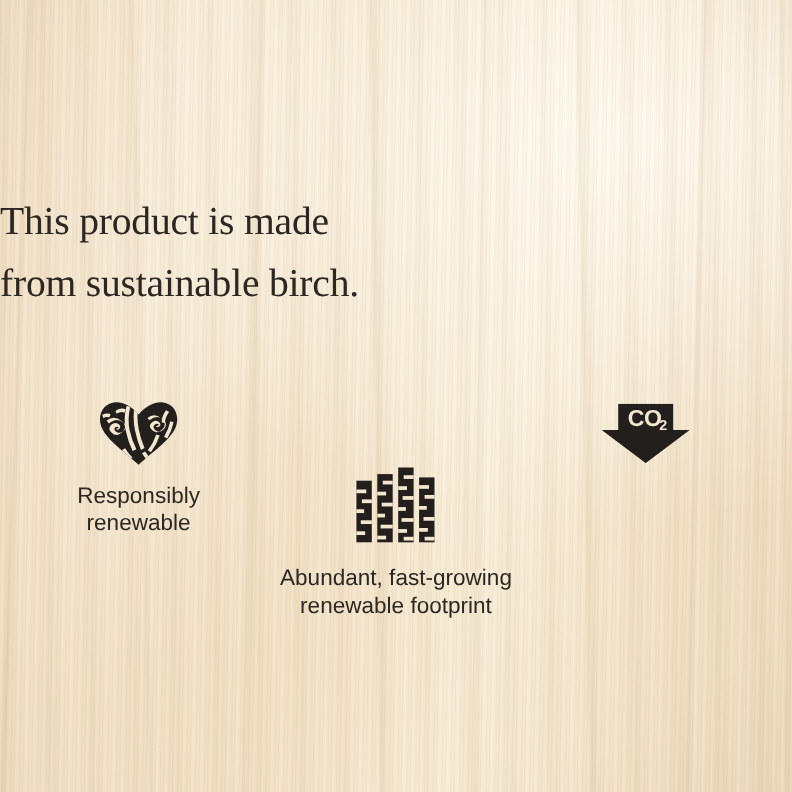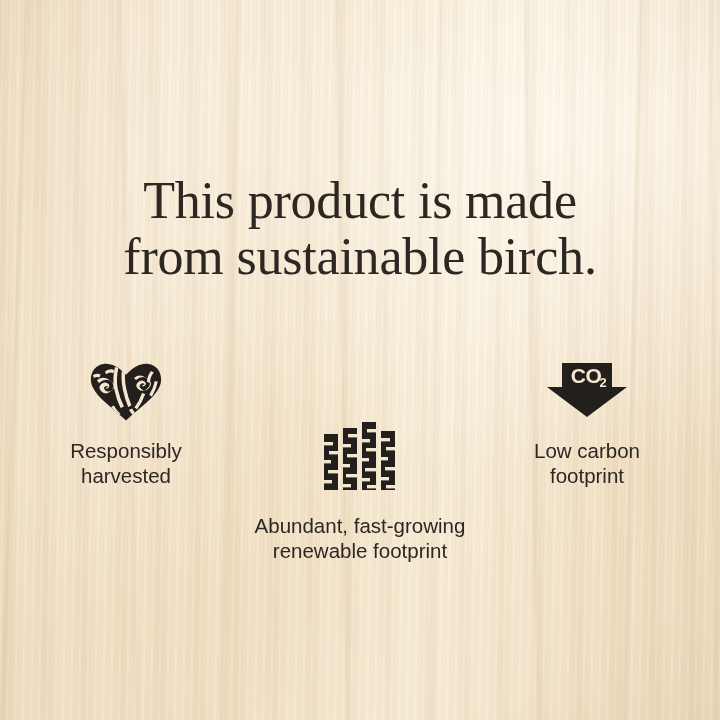--- a/index.html
+++ b/index.html
@@ -93,23 +93,23 @@
   .content {
     position: absolute;
     inset: 0;
   }
 
   .headline {
     position: absolute;
     top: 173px;
     left: 0;
     width: 720px;
-    text-align: center;
+    text-align: left;
     font-family: "Liberation Serif", "DejaVu Serif", serif;
-    font-size: 52px;
+    font-size: 36px;
     line-height: 56px;
     letter-spacing: -0.2px;
     color: #2c2722;
     white-space: pre-line;
   }
 
   .columns {
     position: absolute;
     top: 355px;
     left: 0;
@@ -120,21 +120,21 @@
   .col {
     position: absolute;
     text-align: center;
   }
   .col-left   { left: 26px;  top: 8px;  width: 200px; }
   .col-center { left: 240px; top: 65px; width: 240px; }
   .col-right  { left: 487px; top: 8px;  width: 200px; }
 
   .icon-wrap {
     display: flex;
-    align-items: flex-start;
+    align-items: center;
     justify-content: center;
   }
   .icon-wrap-left   { height: 62px; }
   .icon-wrap-center { height: 78px; }
   .icon-wrap-right  { height: 62px; }
 
   .caption {
     margin-top: 13px;
     font-family: "Liberation Sans", sans-serif;
     font-size: 20.5px;
@@ -201,21 +201,21 @@
                 <path d="M40 47 q3 5 6.8 8.4 l2.4 -2.4 q-3.6 -3.2 -6.2 -7.6 Z"></path>
                 <path d="M22 44 q3 5.4 7 9.2 l2.4 -2.4 q-3.8 -3.6 -6.6 -8.4 Z"></path>
                 <path d="M53 30 q-2.6 8 -7.6 14.4 l2.8 1.8 q5.2 -6.8 8 -15.2 Z"></path>
                 <path d="M4 12 q4 -2 7.6 -0.6 l-1.2 3 q-2.8 -1 -5.6 0.6 Z"></path>
                 <path d="M65.8 18 q-1.6 7.6 -5.6 14 l2.8 1.6 q4.2 -6.8 5.8 -14.8 Z"></path>
               </g>
             </g>
           </svg>
         </div>
         <div class="caption">Responsibly
-harvested</div>
+renewable</div>
       </div>
 
       <div class="col col-center">
         <div class="icon-wrap icon-wrap-center">
           <svg width="76" height="72" viewBox="0 0 76 72">
 
             <rect x="2" y="14" width="14" height="56" class="ink"></rect>
             <rect x="21" y="8" width="14" height="62" class="ink"></rect>
             <rect x="40" y="2" width="14" height="68" class="ink"></rect>
             <rect x="59" y="11" width="14" height="59" class="ink"></rect>
@@ -258,19 +258,17 @@
       <div class="col col-right">
         <div class="icon-wrap icon-wrap-right">
           <svg width="80" height="54" viewBox="0 0 80 54">
 
             <path d="M15 0 H65 V24 H80 L40 54 L0 24 H15 Z" class="ink"></path>
 
             <text x="39" y="20" class="cut" text-anchor="middle" font-family="'Liberation Sans', sans-serif" font-size="21" font-weight="bold" letter-spacing="-0.5">CO</text>
             <text x="56" y="24" class="cut" text-anchor="middle" font-family="'Liberation Sans', sans-serif" font-size="13" font-weight="bold">2</text>
           </svg>
         </div>
-        <div class="caption">Low carbon
-footprint</div>
       </div>
 
     </div>
   </div>
 </div>
 
 </body></html>

